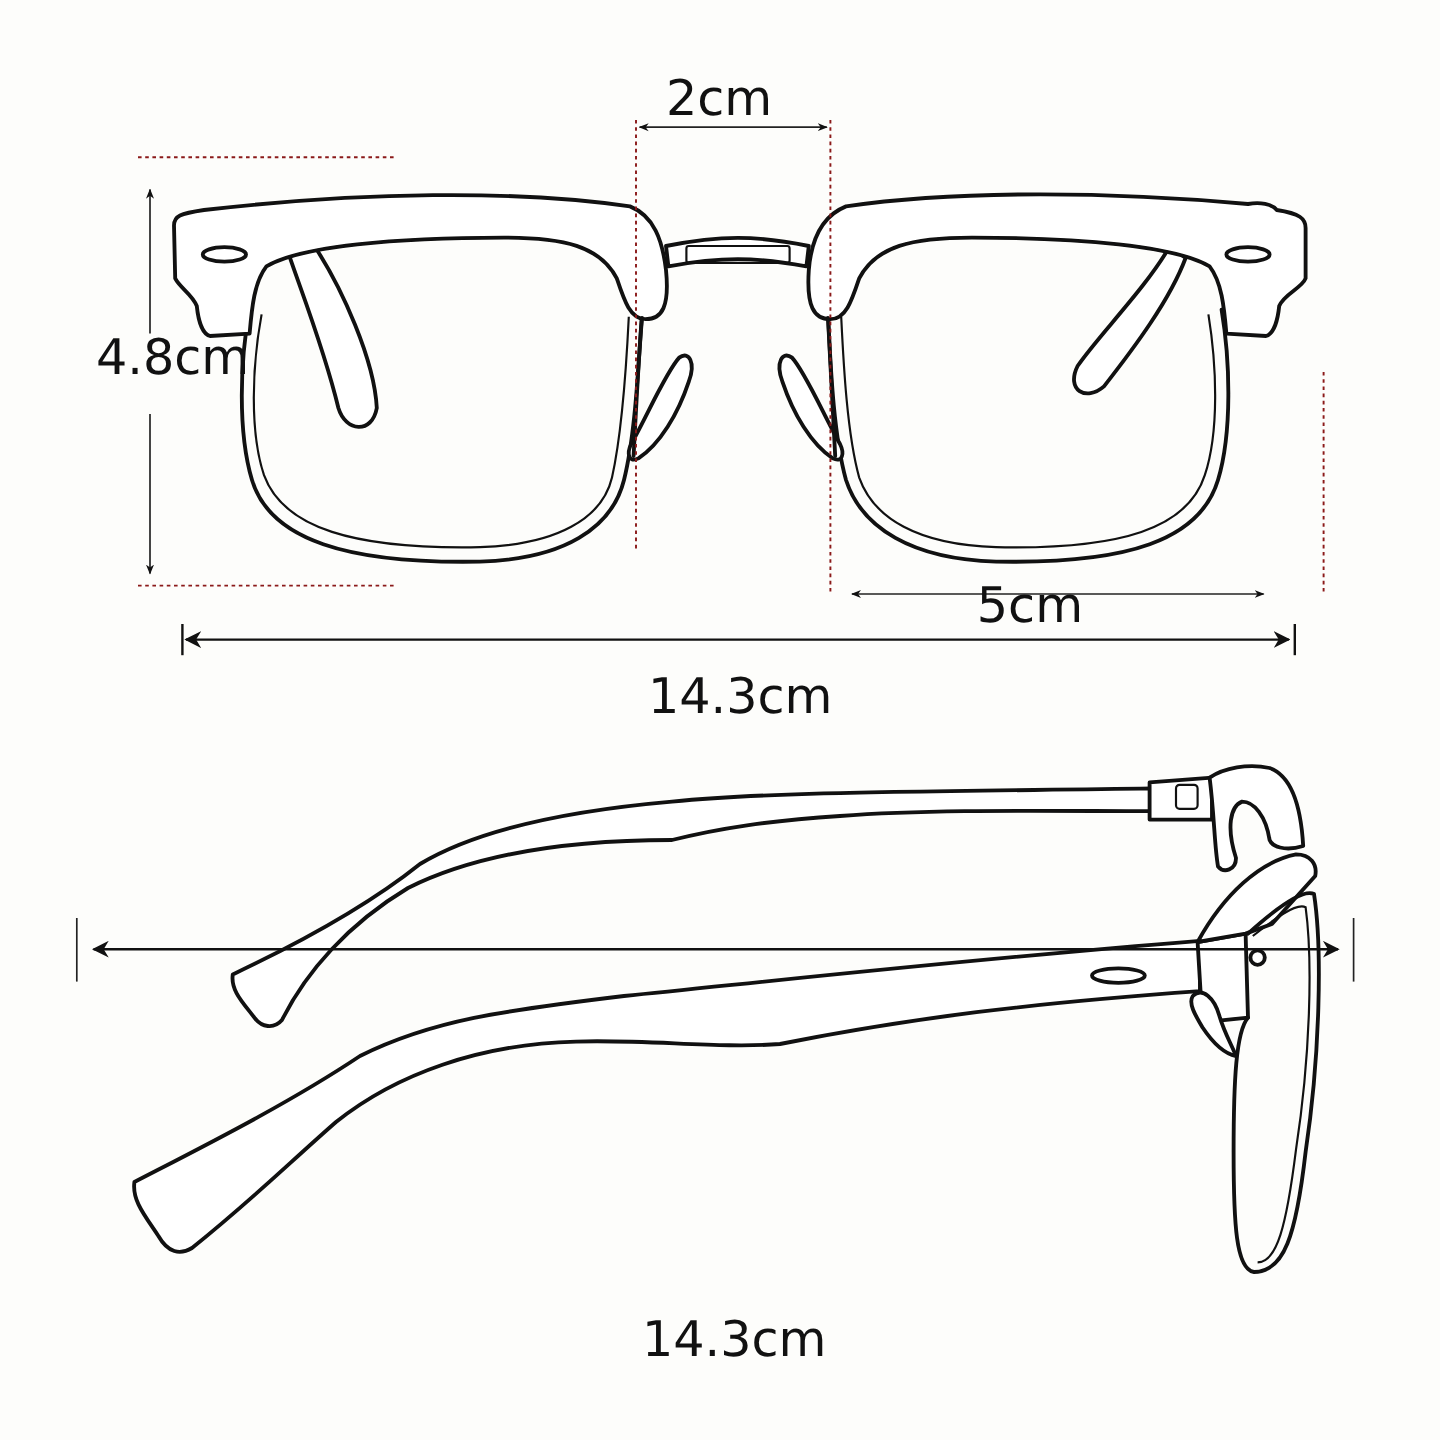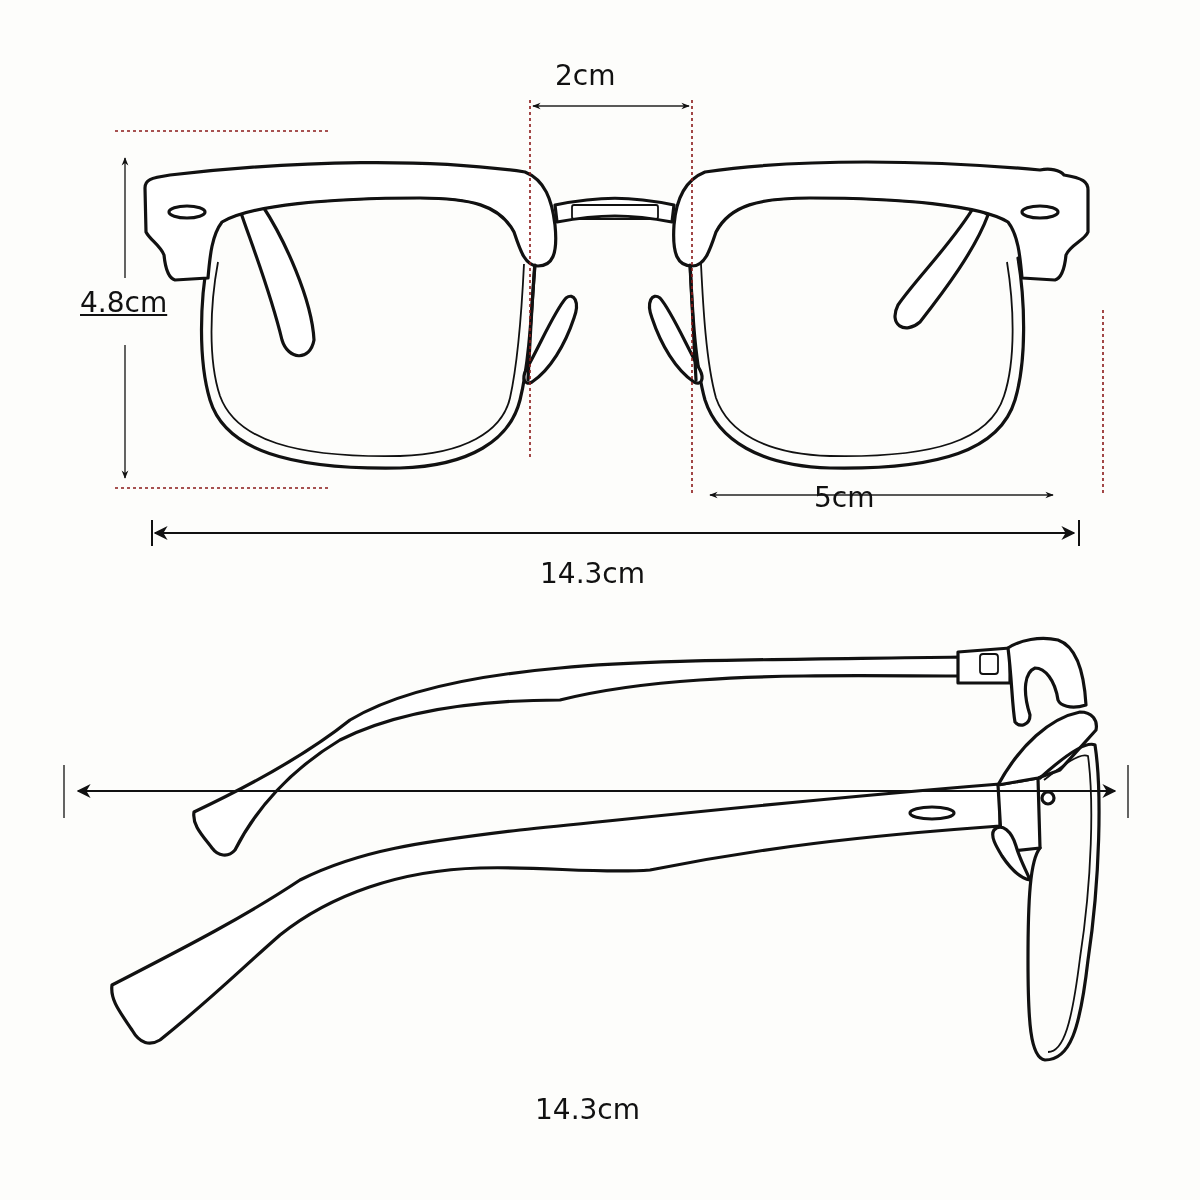--- a/index.html
+++ b/index.html
@@ -4,21 +4,21 @@
 <style>
   html, body { margin: 0; padding: 0; background: #fdfdfb; }
   body { width: 1200px; height: 1200px; position: relative; overflow: hidden; font-family: "DejaVu Sans", sans-serif; }
   svg.drawing { position: absolute; left: 0; top: 0; width: 1200px; height: 1200px; }
   .outline { fill: #ffffff; stroke: #111111; stroke-width: 3.2; stroke-linejoin: round; stroke-linecap: round; }
   .outline-nofill { fill: none; stroke: #111111; stroke-width: 3.2; stroke-linejoin: round; stroke-linecap: round; }
   .thin { fill: none; stroke: #111111; stroke-width: 1.8; }
   .dim-line { stroke: #111111; stroke-width: 2; fill: none; }
   .dim-line-thin { stroke: #222222; stroke-width: 1.4; fill: none; }
   .guide { stroke: #8b1a1a; stroke-width: 1.6; stroke-dasharray: 3 3; fill: none; }
-  .label { position: absolute; font-family: "DejaVu Sans", sans-serif; color: #111111; font-size: 28px; line-height: 1; white-space: nowrap; }
+  .label { position: absolute; font-family: "DejaVu Sans", sans-serif; color: #111111; font-size: 41px; line-height: 1; white-space: nowrap; }
 </style>
 </head>
 <body>
 
 <svg class="drawing" viewBox="0 0 1200 1200" xmlns="http://www.w3.org/2000/svg">
   <defs>
     <marker id="arrow" viewBox="0 0 10 10" refX="9" refY="5" markerWidth="7" markerHeight="7" orient="auto-start-reverse">
       <path d="M0,0 L10,5 L0,10 L3,5 z" fill="#111111"></path>
     </marker>
     <marker id="arrow-small" viewBox="0 0 10 10" refX="9" refY="5" markerWidth="6" markerHeight="6" orient="auto-start-reverse">
@@ -88,16 +88,16 @@
 
     <path class="outline" d="M994,830 C1002,822 1012,832 1016,846 C1020,860 1026,870 1030,880 C1020,878 1010,868 1002,856 C996,846 990,836 994,830 Z"></path>
 
     <line class="dim-line-thin" x1="64" y1="765" x2="64" y2="818"></line>
     <line class="dim-line-thin" x1="1128" y1="765" x2="1128" y2="818"></line>
     <line class="dim-line" x1="78" y1="791" x2="1115" y2="791" marker-start="url(#arrow)" marker-end="url(#arrow)"></line>
   </g>
 </svg>
 
 <div class="label" style="left:555px; top:62px;">2cm</div>
-<div class="label" style="left:80px; top:289px;text-decoration:underline;">4.8cm</div>
+<div class="label" style="left:80px; top:278px;">4.8cm</div>
 <div class="label" style="left:814px; top:484px;">5cm</div>
 <div class="label" style="left:540px; top:560px;">14.3cm</div>
 <div class="label" style="left:535px; top:1096px;">14.3cm</div>
 
 </body></html>

